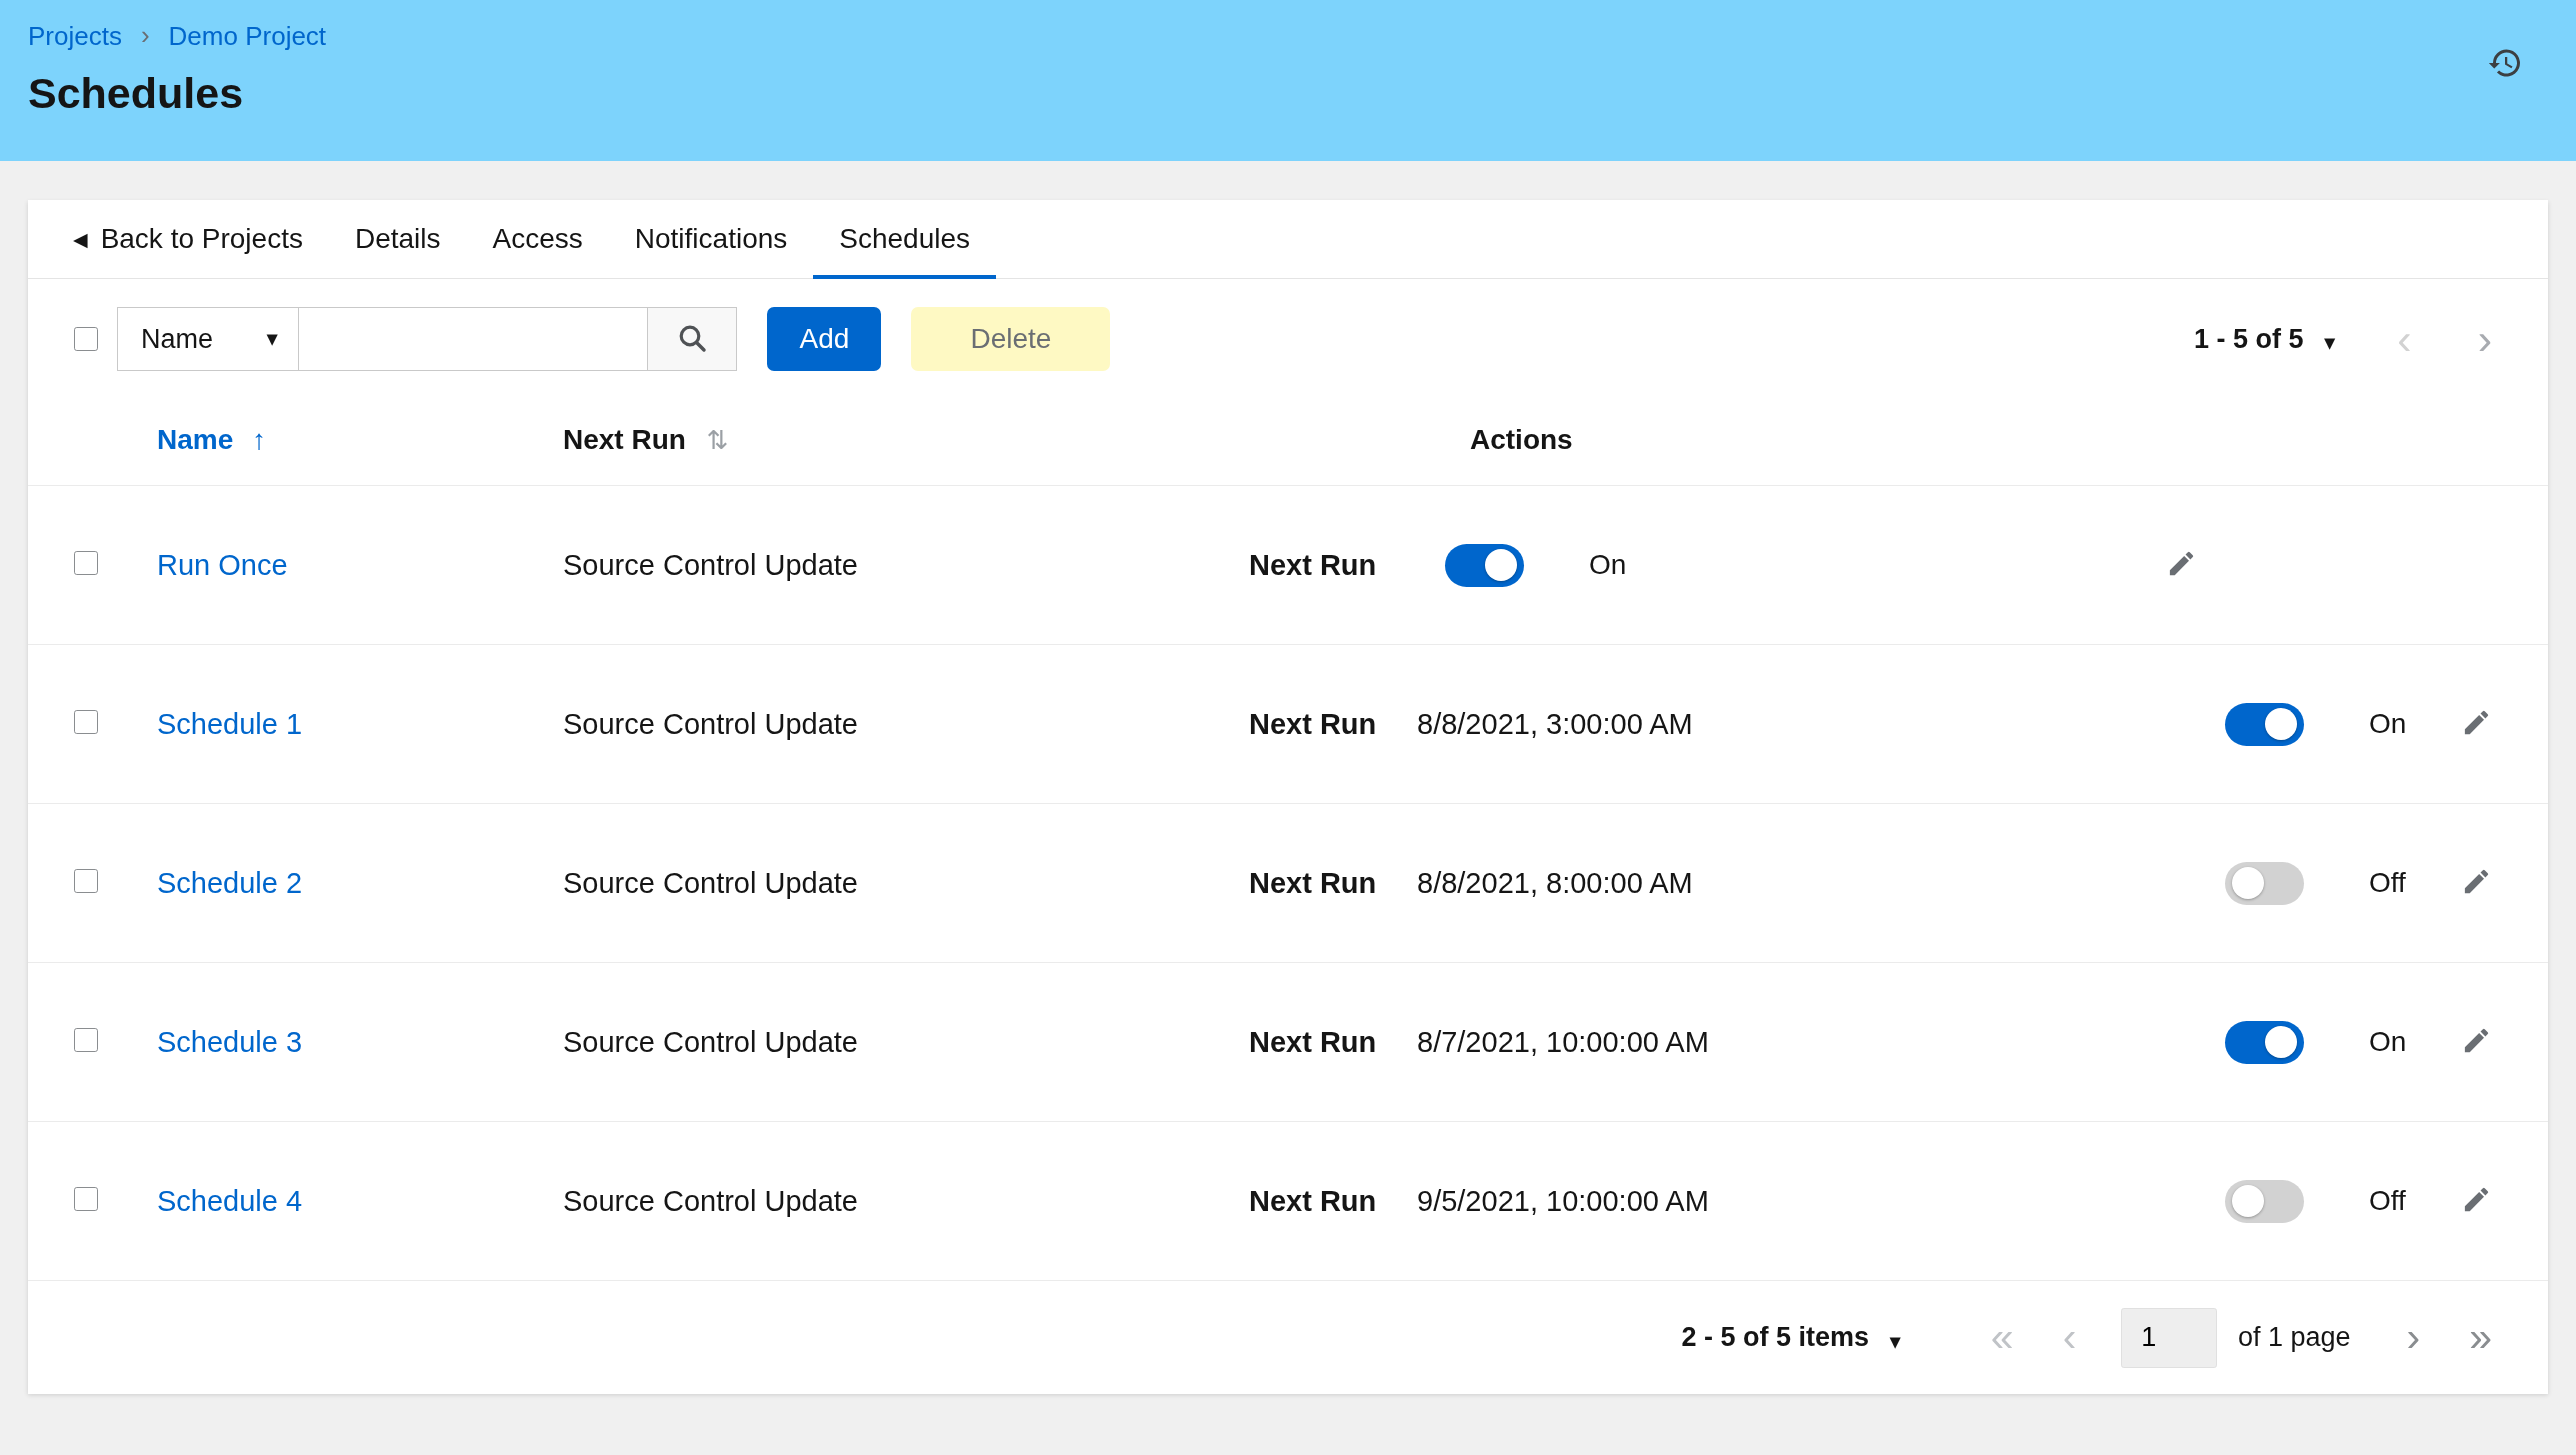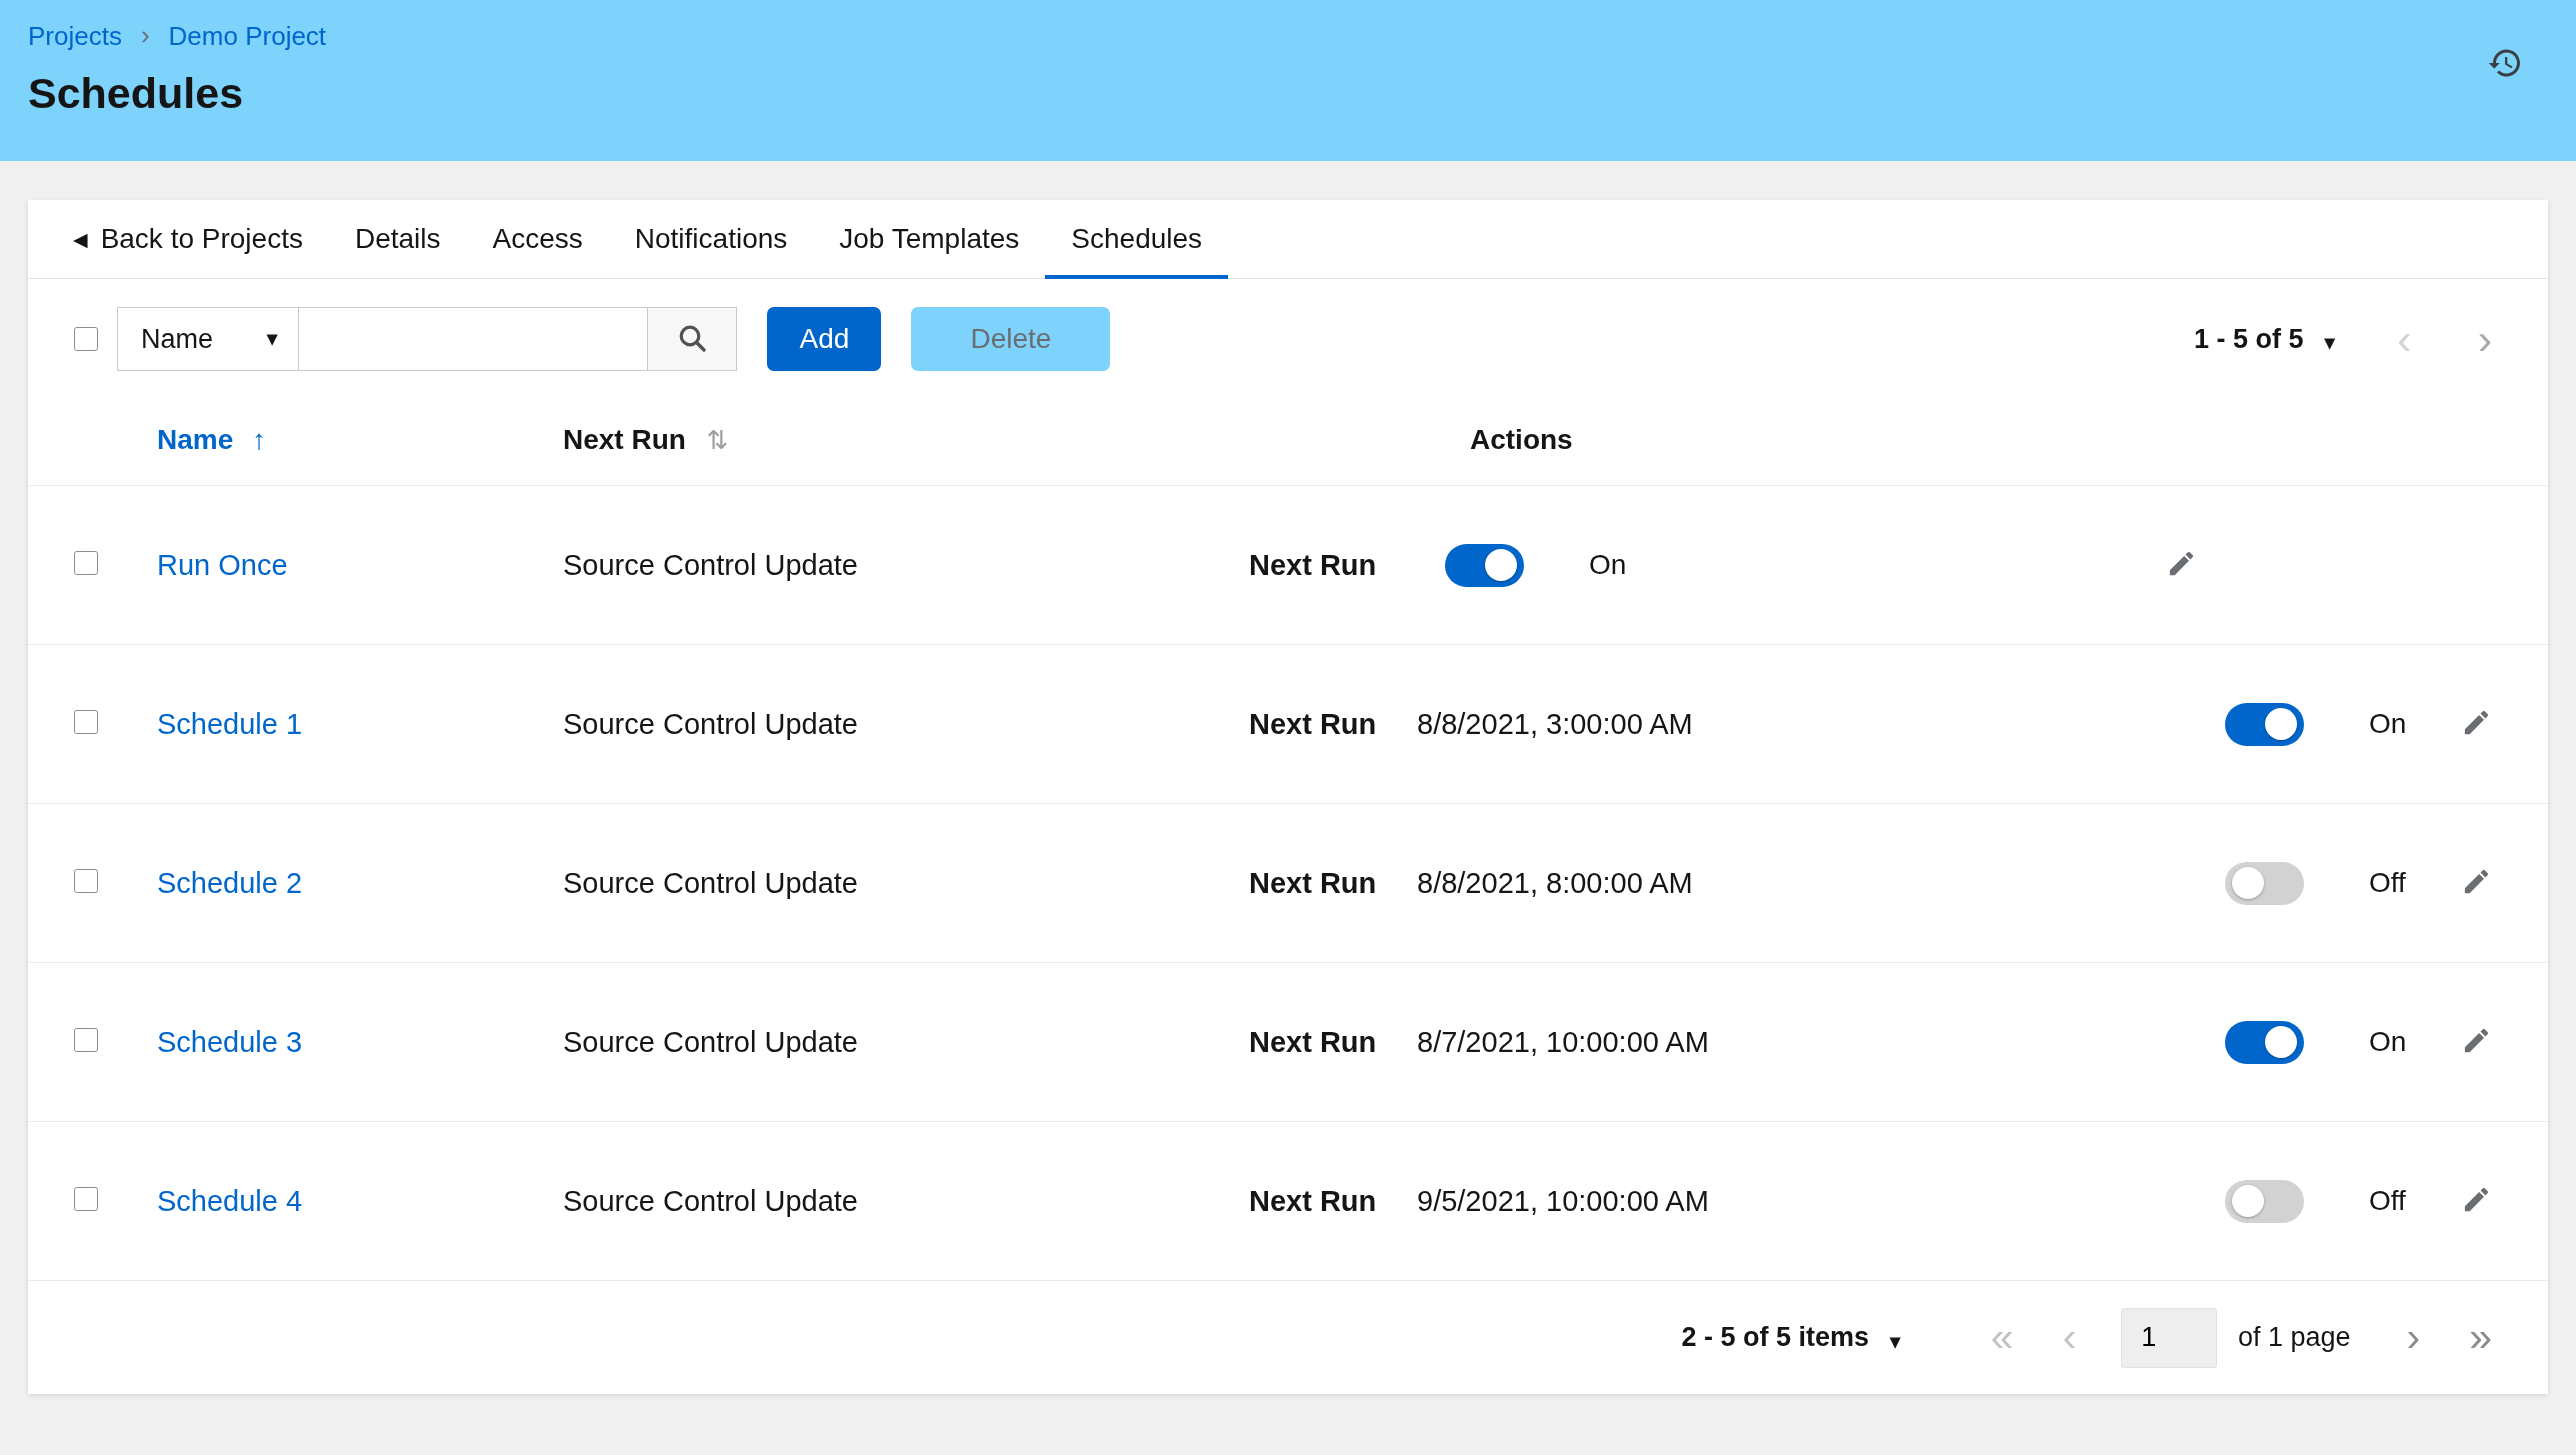--- a/index.html
+++ b/index.html
@@ -44,21 +44,21 @@
   .search-input {
     height:64px; width:349px; border:0.9px solid #c9c9c9; border-left:none;
     padding:0 17px; font-size:27px; font-family:inherit; outline:none;
   }
   .search-btn {
     height:64px; width:89px; background:#f8f8f8; border:0.9px solid #c9c9c9; border-left:none;
     display:flex; align-items:center; justify-content:center; cursor:pointer;
   }
   .btn { font-size:28px; font-family:inherit; border:none; border-radius:7px; height:64px; cursor:pointer; }
   .btn-add { margin-left:30px; width:114px; background:#0066cc; color:#ffffff; }
-  .btn-delete { margin-left:30px; width:199px; background:#7dd3fc; color:#6a6e73; }
+  .btn-delete { margin-left:30px; width:199px; background:#fef9c3; color:#6a6e73; }
   .toolbar-pagination { margin-left:auto; display:flex; align-items:center; }
   .range-group { display:flex; align-items:flex-end; font-size:27px; font-weight:700; color:#151515; cursor:pointer; }
   .nav-chev { background:none; border:none; font-size:43px; line-height:1; padding:0; cursor:pointer; }
   .toolbar .nav-chev.prev { margin-left:62px; color:#d2d2d2; }
   .toolbar .nav-chev.next { margin-left:66px; color:#a8abb0; }
 
   
   .table-header, .table-row {
     display:grid;
     grid-template-columns:83px 406px 686px 168px 780px 1fr;
@@ -122,21 +122,20 @@
   <section class="card">
 
     <div class="tabs">
       <div class="tab">
         <span class="back-triangle">◀</span>
         <span>Back to Projects</span>
       </div>
       <div class="tab">Details</div>
       <div class="tab">Access</div>
       <div class="tab">Notifications</div>
-      <div class="tab">Job Templates</div>
       <div class="tab active">Schedules</div>
     </div>
 
     <div class="toolbar">
       <input type="checkbox" class="pf-check" style="">
       <div class="filter-select">
         <span>Name</span>
         <span class="caret">▾</span>
       </div>
       <input class="search-input" value="" style="">

